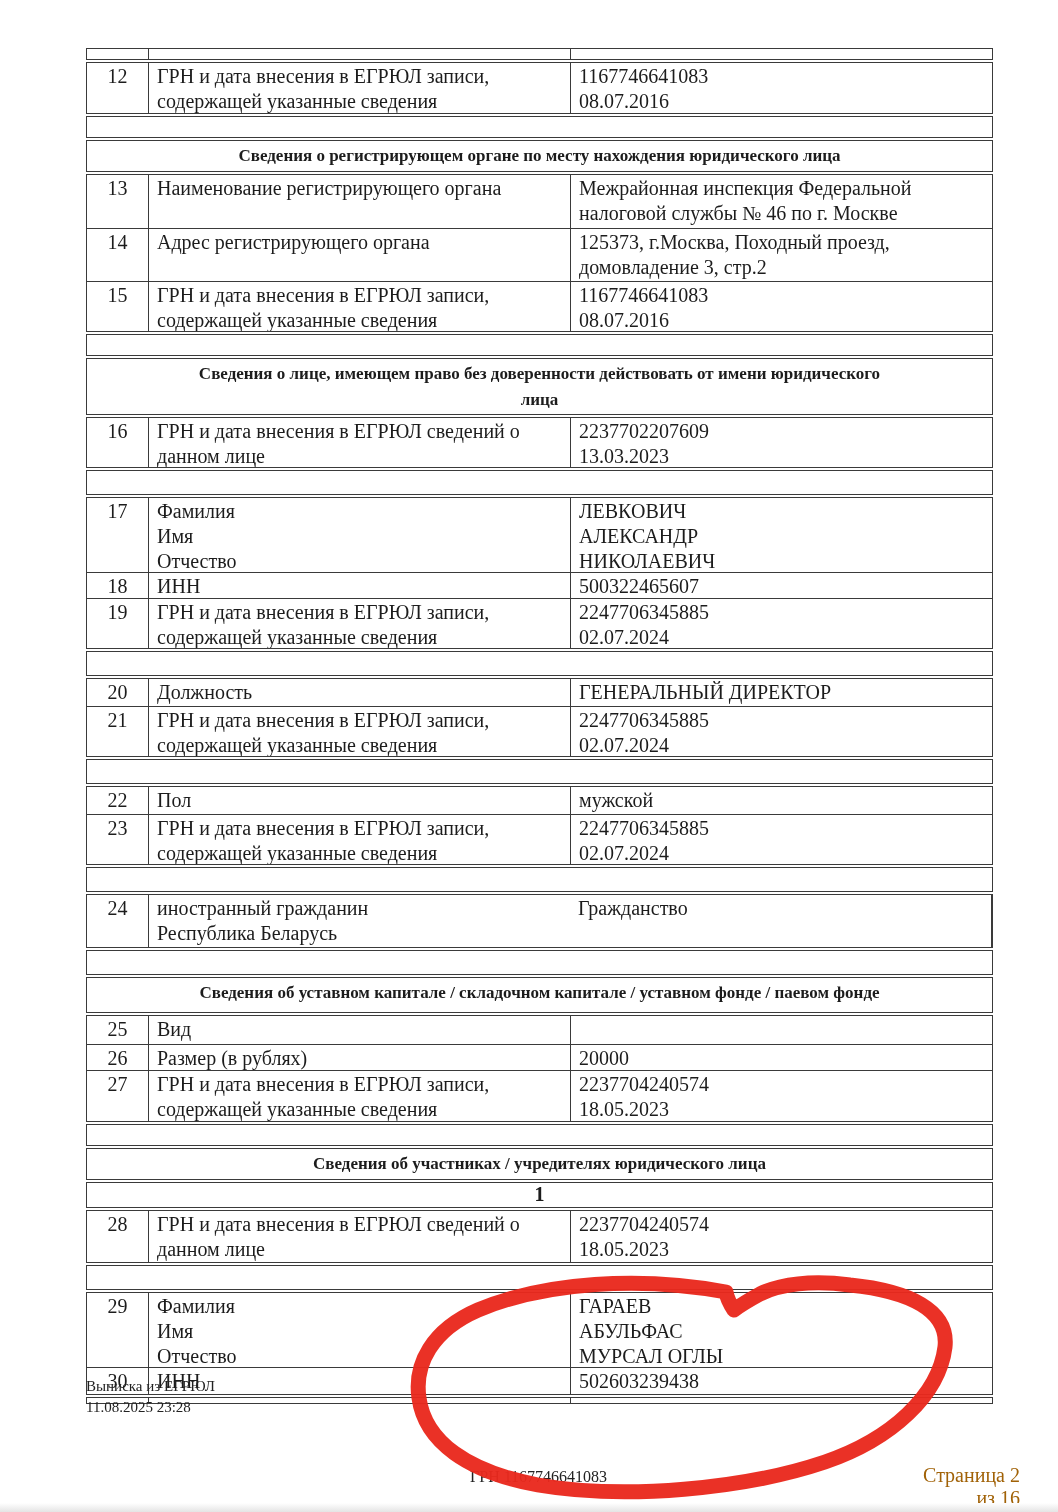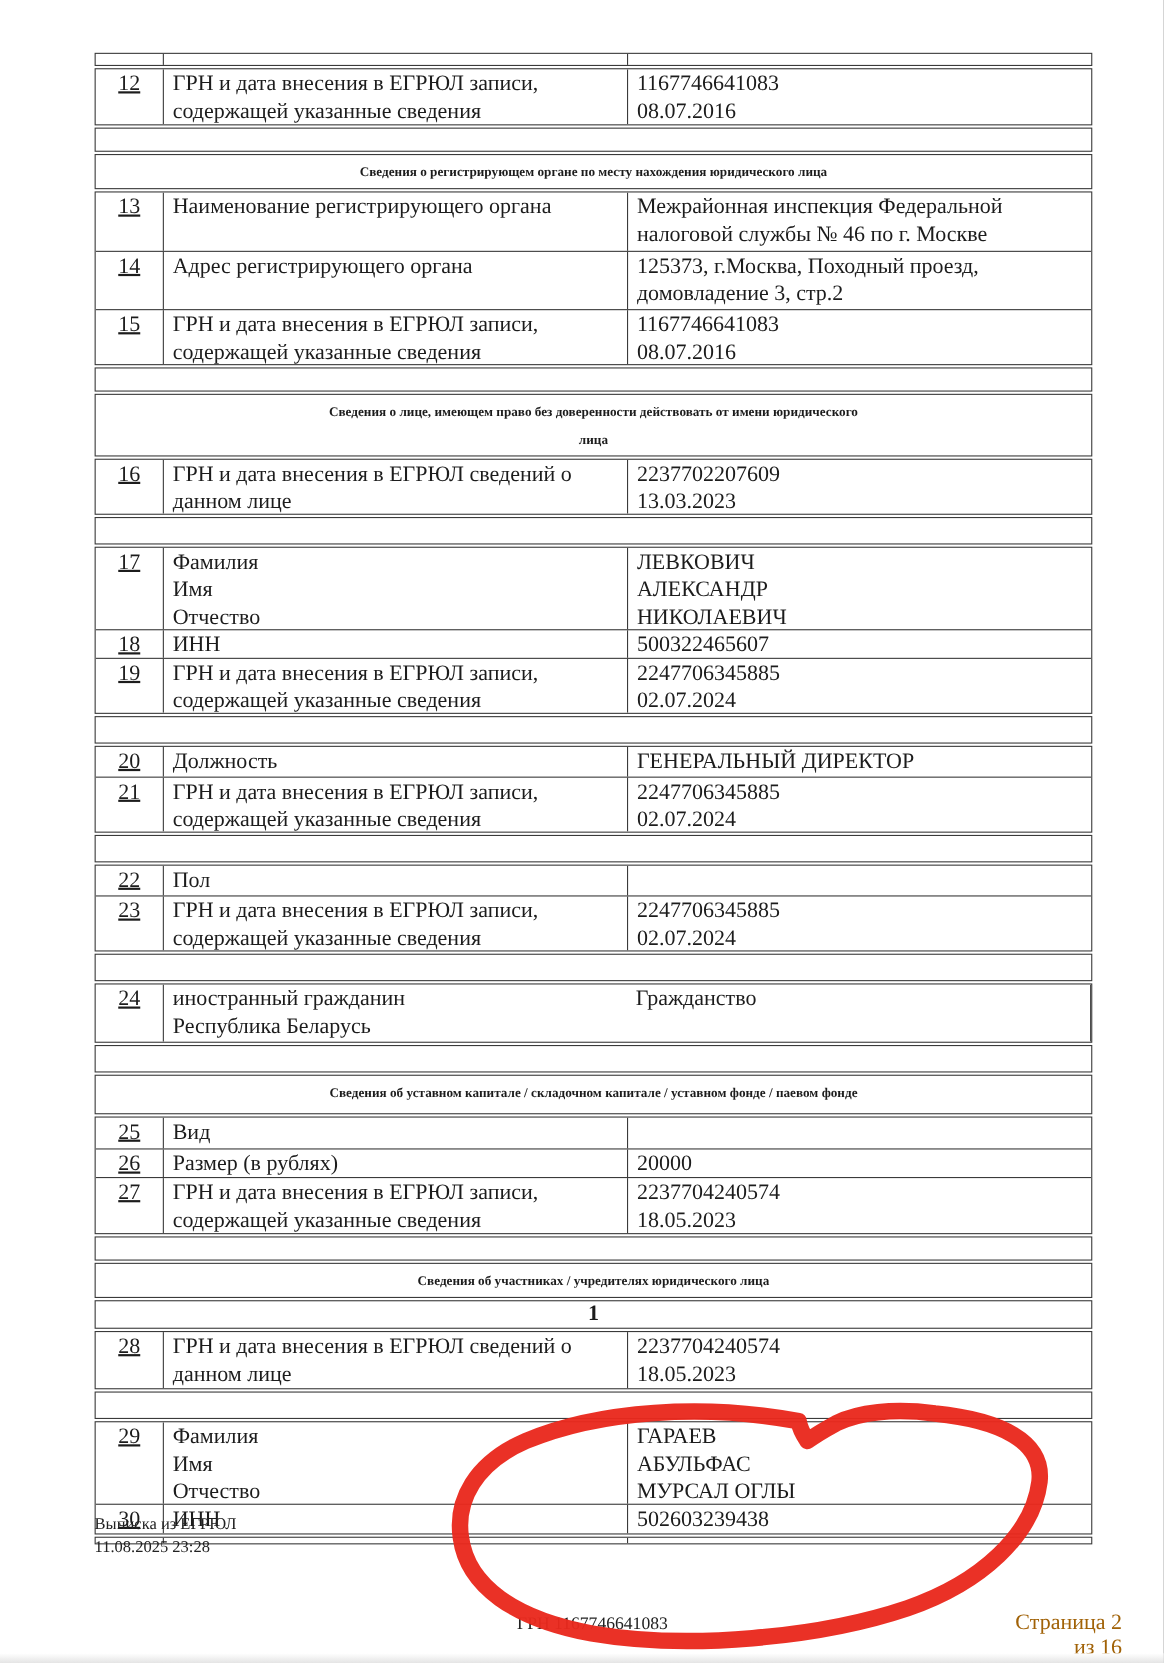--- a/index.html
+++ b/index.html
@@ -25,32 +25,31 @@
   .row + .row { border-top:1.6px solid #3a3a3a; }
   .cell {
     font-size:20px; line-height:25px;
     white-space:pre-line;
     padding:1px 6px 0 8px;
     overflow:hidden;
   }
   .cell.num {
     flex:0 0 62px; text-align:center; padding:1px 0 0 0;
     border-right:1.6px solid #3a3a3a;
-    text-decoration:underline;
   }
   .cell.label {
     flex:0 0 422px;
     border-right:1.6px solid #3a3a3a;
   }
   .cell.value { flex:1 1 auto; }
   .block.spacer { height:25px; }
   .block.spacer.sm { height:22px; }
   .block.header {
     text-align:center; font-weight:bold;
-    font-size:12px; line-height:26px;
+    font-size:17px; line-height:26px;
     padding-top:2px;
     white-space:pre-line;
   }
   .block.header.sub { font-size:20px; line-height:21px; padding-top:1px; }
   .block.strip { padding:0; }
   .block.strip .row, .block.strip .cell { height:100%; }
   
   .footer-left {
     position:absolute; left:86px; top:1376px;
     font-size:15px; line-height:21px; color:#222;
@@ -179,20 +178,21 @@
 02.07.2024</div>
       </div>
     </div>
 
     <div class="block spacer"></div>
 
     <div class="block">
       <div class="row" style="height:27px">
         <div class="cell num">22</div>
         <div class="cell label">Пол</div>
+        <div class="cell value">мужской</div>
       </div>
       <div class="row" style="height:50px">
         <div class="cell num">23</div>
         <div class="cell label">ГРН и дата внесения в ЕГРЮЛ записи,
 содержащей указанные сведения</div>
         <div class="cell value">2247706345885
 02.07.2024</div>
       </div>
     </div>
 

